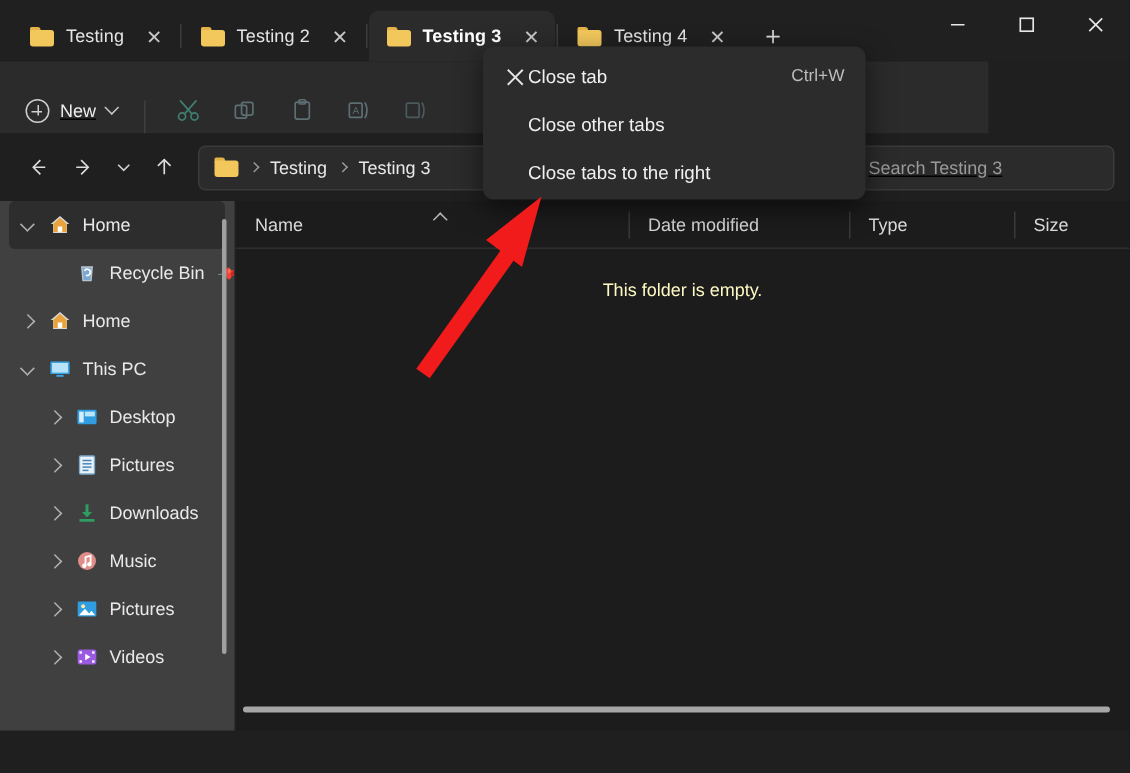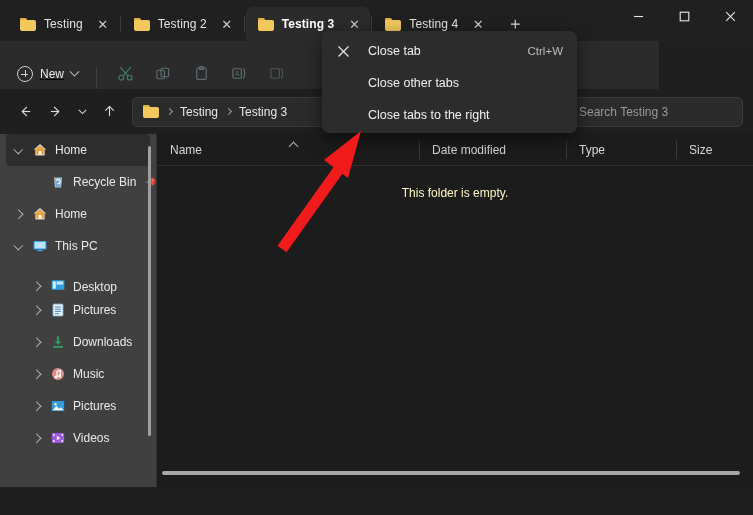--- a/index.html
+++ b/index.html
@@ -122,21 +122,21 @@
   }
   .crumb { font-size: 12px; color: #e8e8e8; white-space: nowrap; }
   .crumb-sep {
     width: 5px; height: 5px; border-top: 1.2px solid #9a9a9a;
     border-right: 1.2px solid #9a9a9a; transform: rotate(45deg);
     margin: 0 2px;
   }
   .searchbox {
     width: 200px; height: 30px; margin-left: 9px; background: #2b2b2b;
     border: 1px solid #3a3a3a; border-radius: 5px;
-    display: flex; align-items: center; padding: 0 9px; gap: 13px;
+    display: flex; align-items: center; padding: 0 9px; gap: 13px; text-decoration: underline;
   }
   .search-ph { font-size: 12px; color: #9a9a9a; white-space: nowrap; }
 
   
   .sidebar {
     position: absolute; left: 0; top: 134px; width: 156px; height: 353px;
     background: #404040; overflow: hidden;
   }
   .side-item {
     height: 32px; display: flex; align-items: center; gap: 6px;
@@ -224,21 +224,21 @@
   .ctxmenu {
     position: absolute; left: 322px; top: 31px; width: 255px; height: 102px;
     background: #2c2c2c;
     border-radius: 7px;
     box-shadow: 0 6px 18px rgba(0,0,0,.55);
     padding: 4px 0;
     z-index: 50;
   }
   .ctx-item {
     height: 32px; display: flex; align-items: center;
-    padding: 0 14px 0 12px; gap: 16px;
+    padding: 0 14px 0 12px; gap: 0;
   }
   .ctx-ico {
     width: 18px; flex: 0 0 18px; display: flex; align-items: center;
     justify-content: center; color: #e6e6e6; font-size: 13px;
   }
   .ctx-lbl { font-size: 12.5px; color: #f0f0f0; white-space: nowrap; }
   .ctx-acc { margin-left: auto; font-size: 11.5px; color: #bdbdbd; }
 
   
   .arrow { position: absolute; left: 0; top: 0; z-index: 60; pointer-events: none; }
@@ -422,21 +422,21 @@
         </div>
         <div class="side-item" style="padding-left: 4px;">
           <span class="caret open"></span>
           <span class="sico"><svg width="16" height="16" viewBox="0 0 16 16">
               <rect x="1.6" y="3" width="12.8" height="8.4" rx="0.8" fill="#3aa6e8"></rect>
               <rect x="2.7" y="4" width="10.6" height="6.4" fill="#b9e3fb"></rect>
               <rect x="5.6" y="11.9" width="4.8" height="1.3" fill="#3aa6e8"></rect>
             </svg></span>
           <span class="side-lbl">This PC</span>
         </div>
-        <div class="side-item" style="padding-left: 22px; align-items: flex-end;">
+        <div class="side-item" style="padding-left: 22px;">
           <span class="caret"></span>
           <span class="sico"><svg width="16" height="16" viewBox="0 0 16 16">
               <rect x="1.6" y="3.2" width="12.8" height="9.6" rx="0.9" fill="#2f9de0"></rect>
               <rect x="2.8" y="4.4" width="3" height="7.2" fill="#d7eefc"></rect>
               <rect x="6.6" y="4.4" width="6.6" height="3.2" fill="#bde5fb"></rect>
             </svg></span>
           <span class="side-lbl">Desktop</span>
         </div>
         <div class="side-item" style="padding-left: 22px;">
           <span class="caret"></span>

